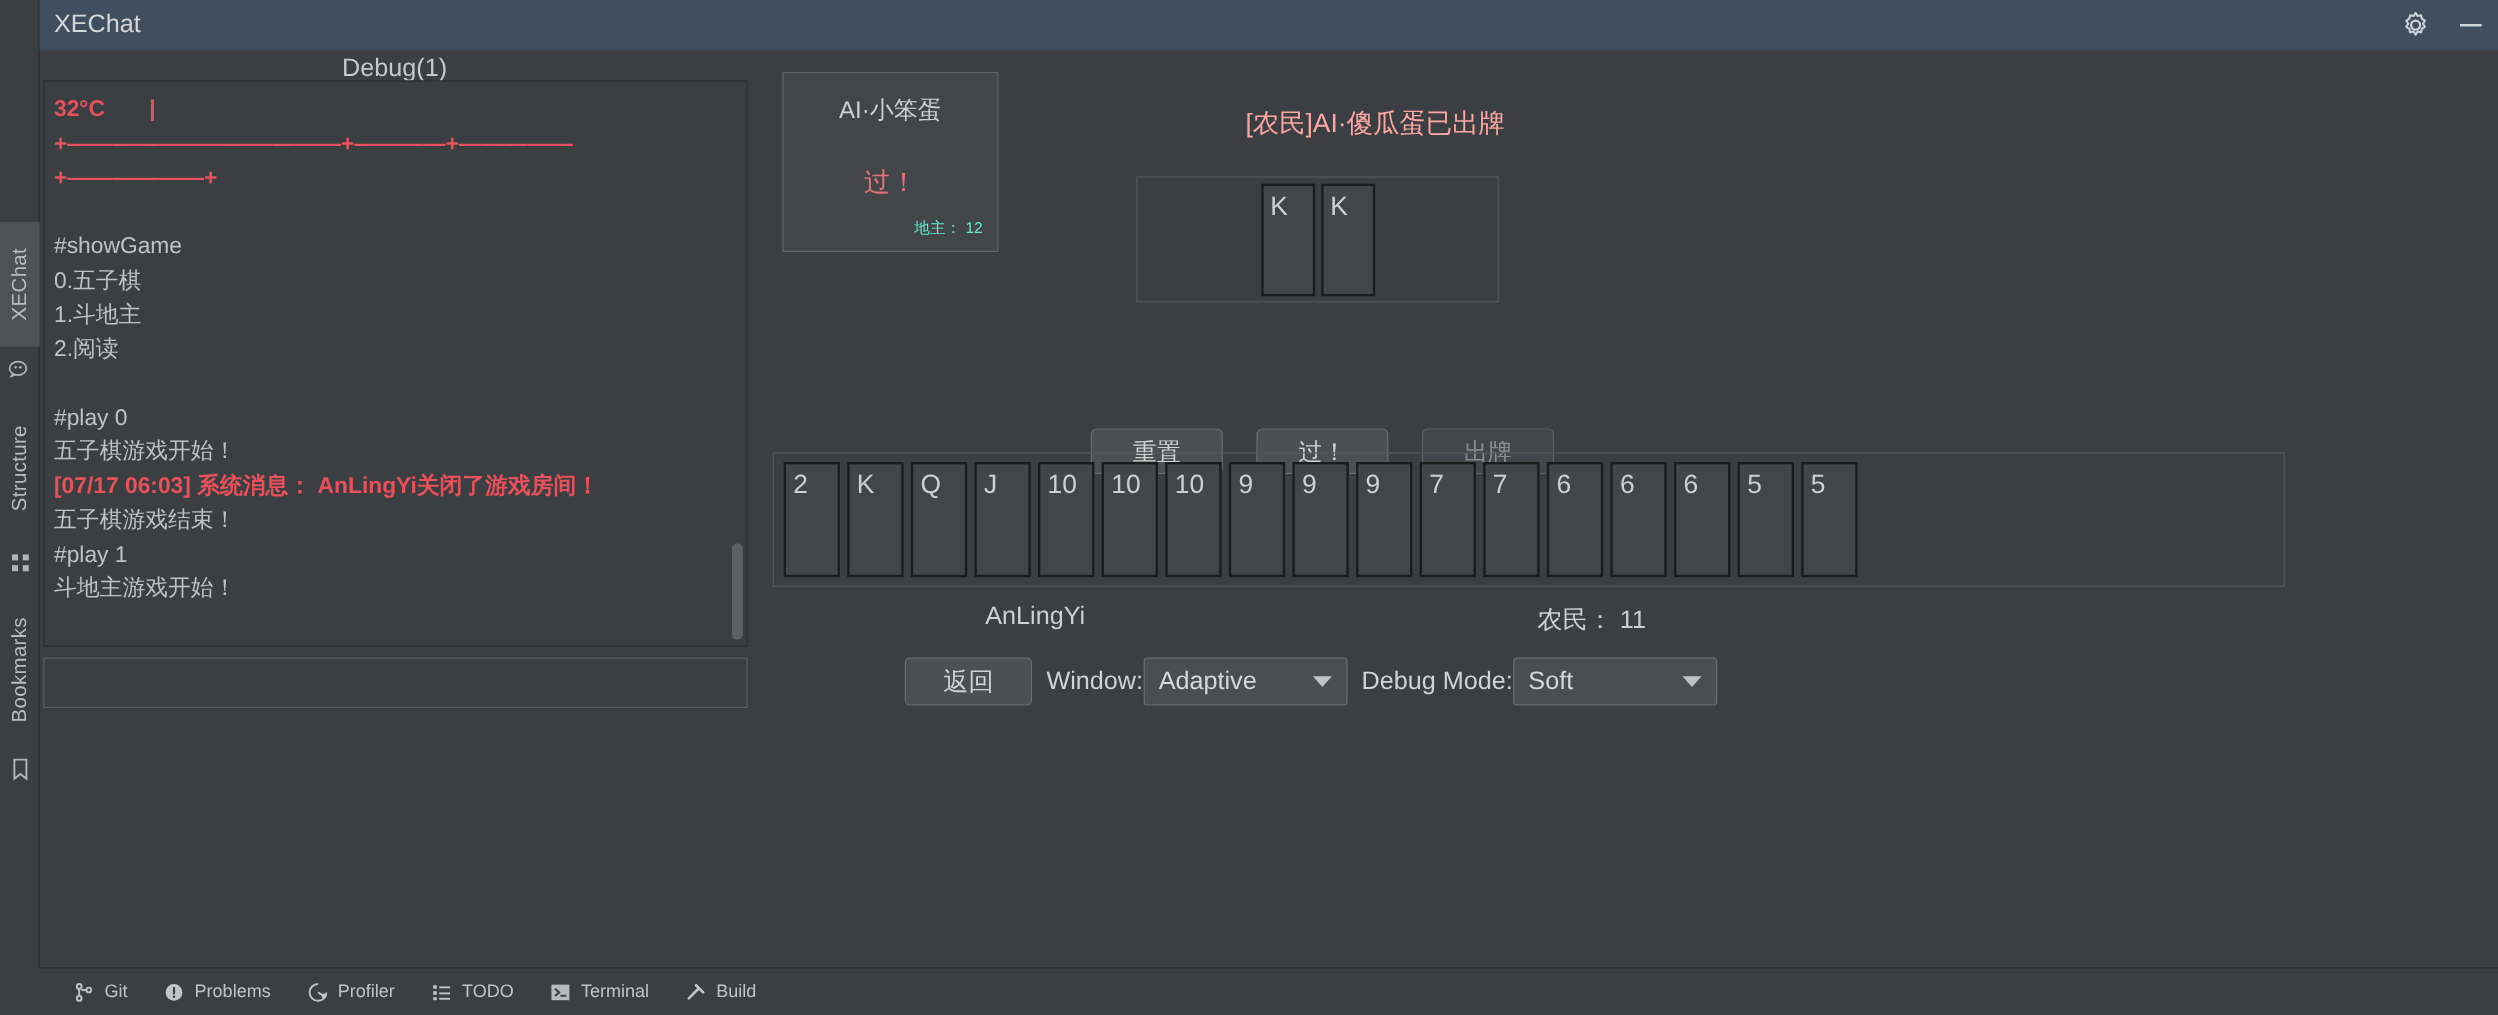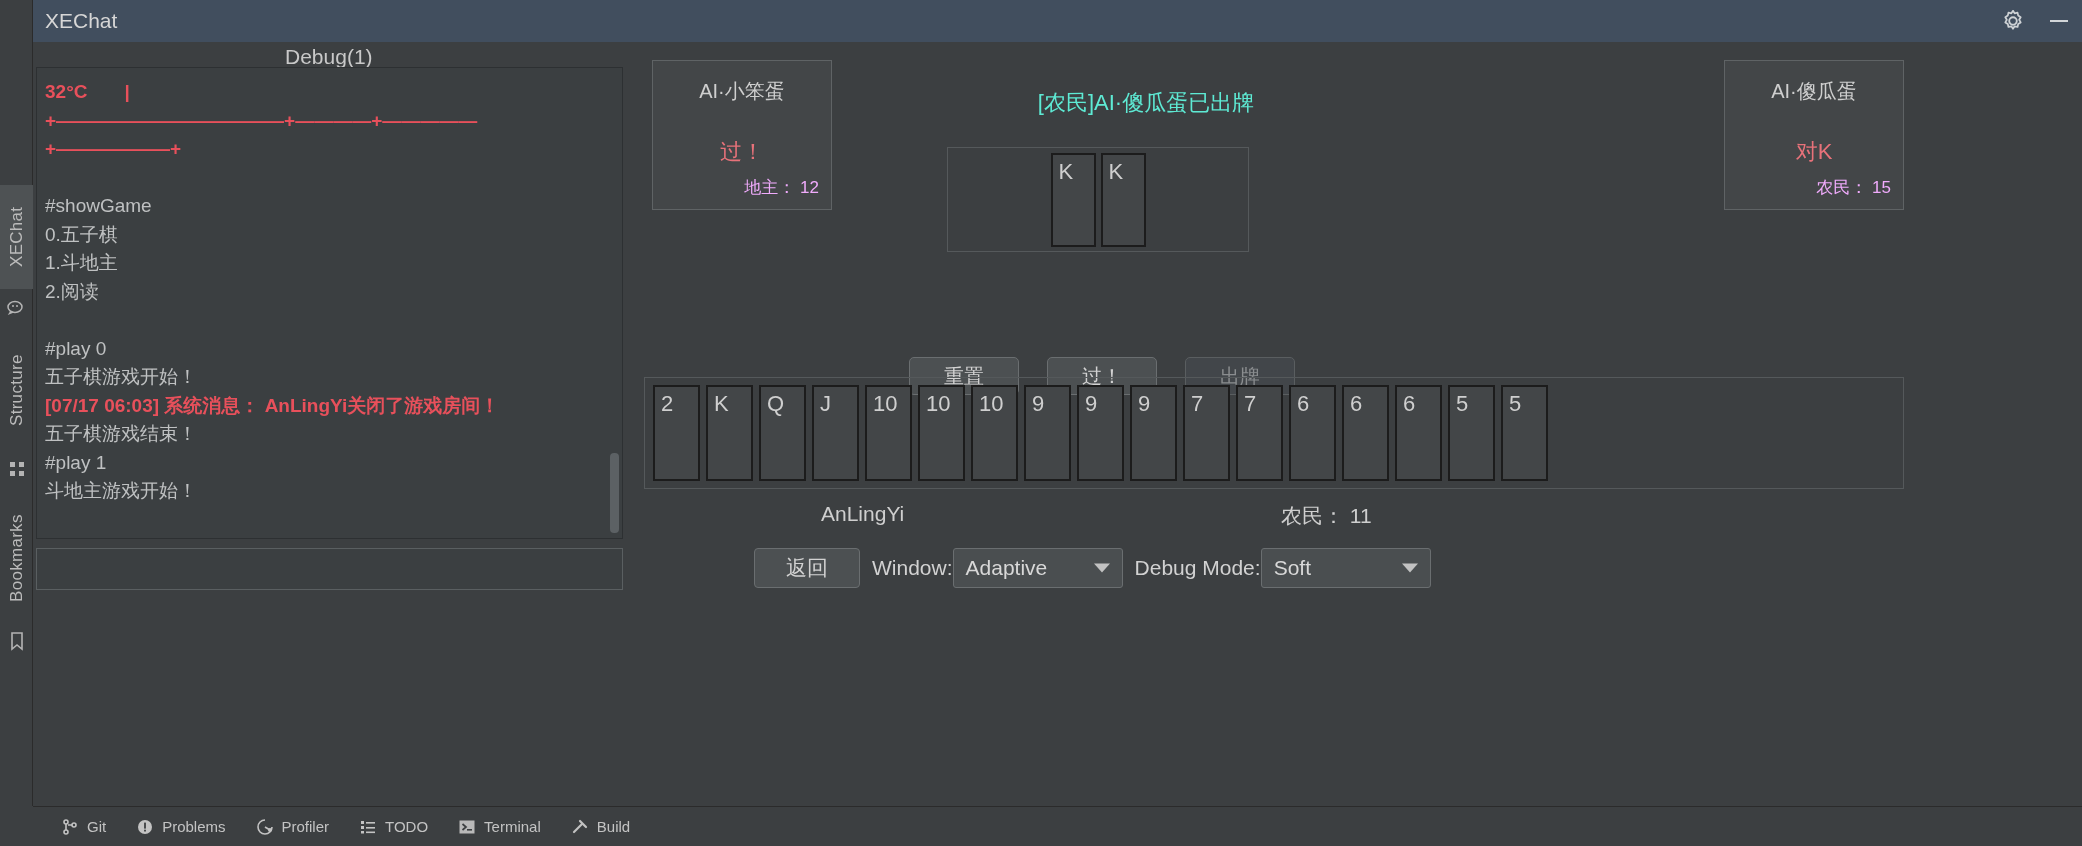--- a/index.html
+++ b/index.html
@@ -83,28 +83,28 @@
 
   
   .game { position: absolute; left: 636px; top: 42px; width: 1446px; height: 764px; }
 
   .player-card {
     position: absolute; background: #434648; border: 1px solid #5f6365;
     display: flex; flex-direction: column; align-items: center;
   }
   .pc-name { color: #cfcfcf; font-size: 20px; margin-top: 17px; }
   .pc-action { color: #e8727a; font-size: 22px; margin-top: 32px; }
-  .pc-count { color: #f0abfc; font-size: 17px; position: absolute; right: 12px; bottom: 10px; }
+  .pc-count { color: #5eead4; font-size: 13px; position: absolute; right: 12px; bottom: 10px; }
 
   #ai-left  { left: 16px;   top: 18px;  width: 180px; height: 150px; }
   #ai-right { left: 1088px; top: 18px;  width: 180px; height: 150px; }
 
   .center-msg {
     position: absolute; left: 0; width: 1020px; top: 46px;
-    text-align: center; color: #5eead4; font-size: 22px;
+    text-align: center; color: #fca5a5; font-size: 22px;
   }
   .played-area {
     position: absolute; left: 311px; top: 105px; width: 302px; height: 105px;
     border: 1px solid #55595b;
   }
   .played-cards {
     position: absolute; left: 0; top: 0; width: 100%; height: 100%;
     display: flex; align-items: center; justify-content: center; gap: 5px;
   }
   .pcard {
@@ -243,25 +243,20 @@
   <div class="cmd-input"></div>
 
   <div class="game">
 
     <div class="player-card" id="ai-left">
       <div class="pc-name">AI·小笨蛋</div>
       <div class="pc-action">过！</div>
       <div class="pc-count">地主： 12</div>
     </div>
 
-    <div class="player-card" id="ai-right">
-      <div class="pc-name">AI·傻瓜蛋</div>
-      <div class="pc-action">对K</div>
-      <div class="pc-count">农民： 15</div>
-    </div>
 
     <div class="center-msg">[农民]AI·傻瓜蛋已出牌</div>
 
     <div class="played-area">
       <div class="played-cards" id="played-cards">
           <div class="pcard">K</div>
           <div class="pcard">K</div>
         </div>
     </div>
 

